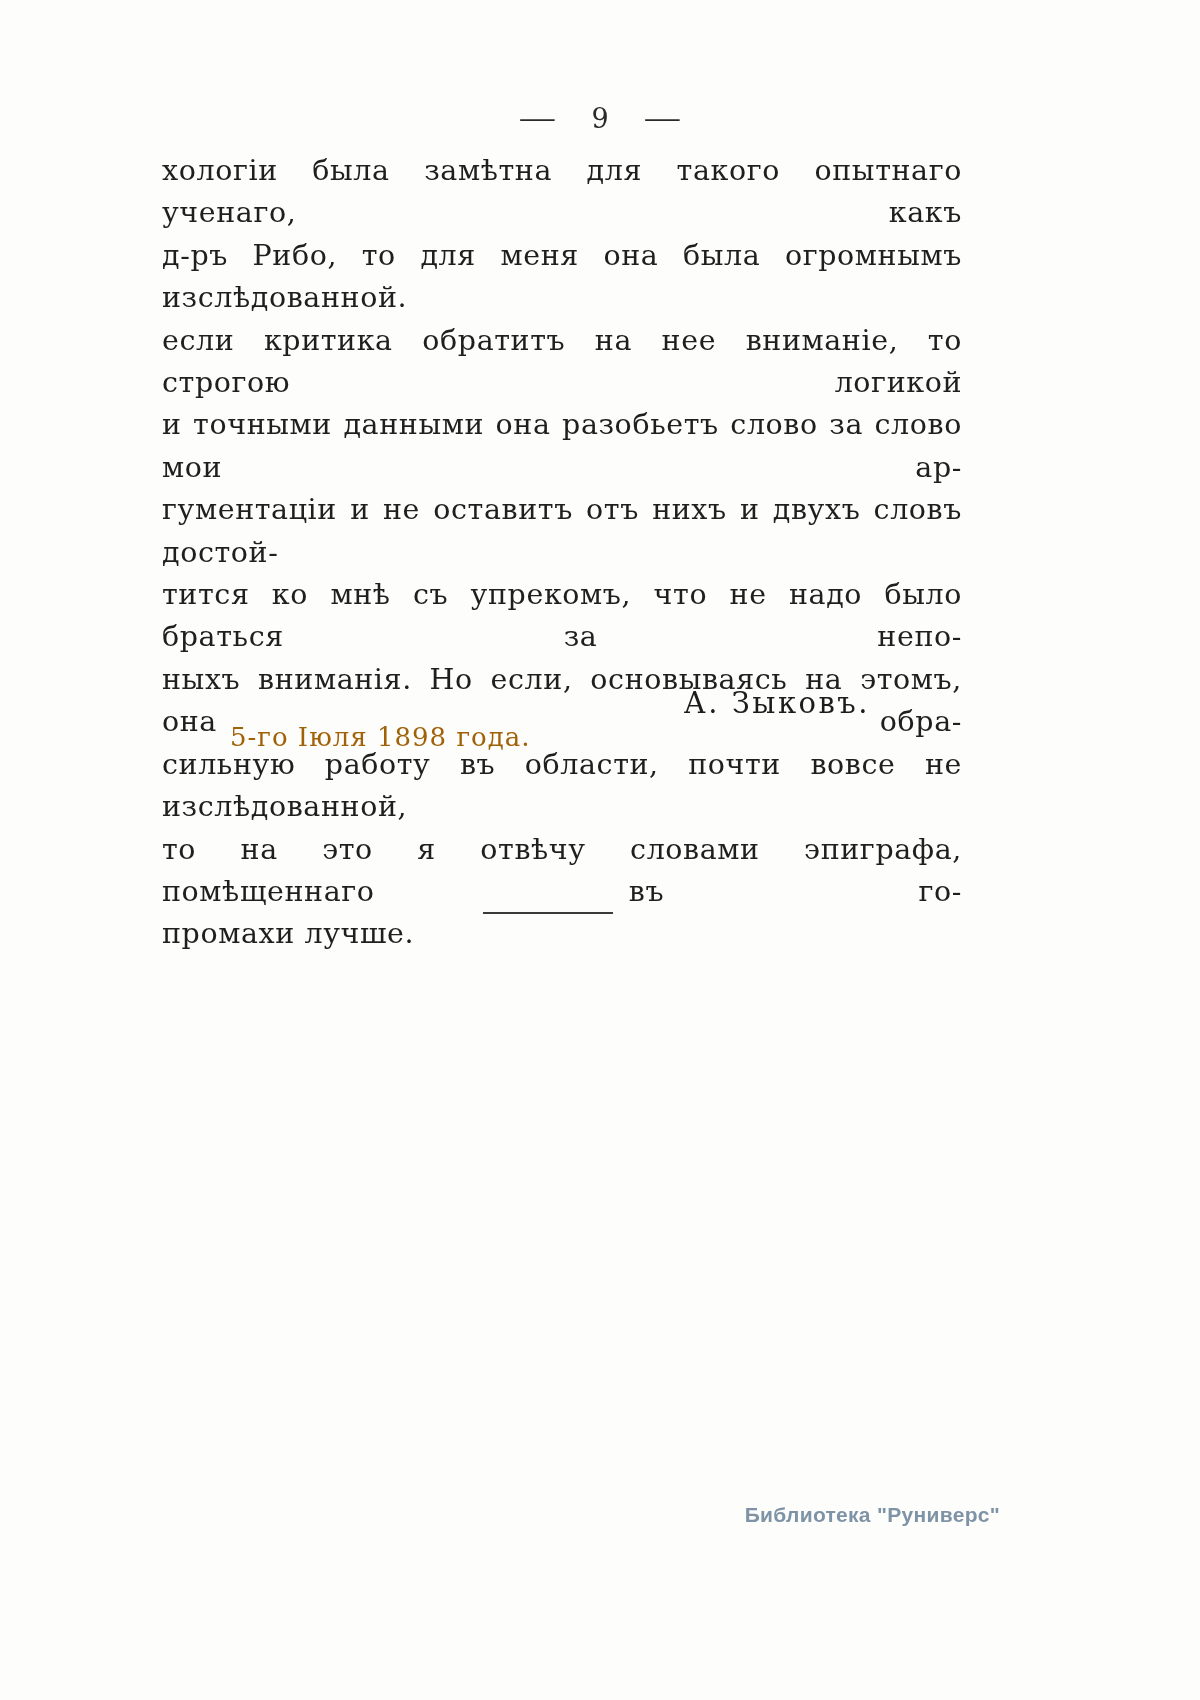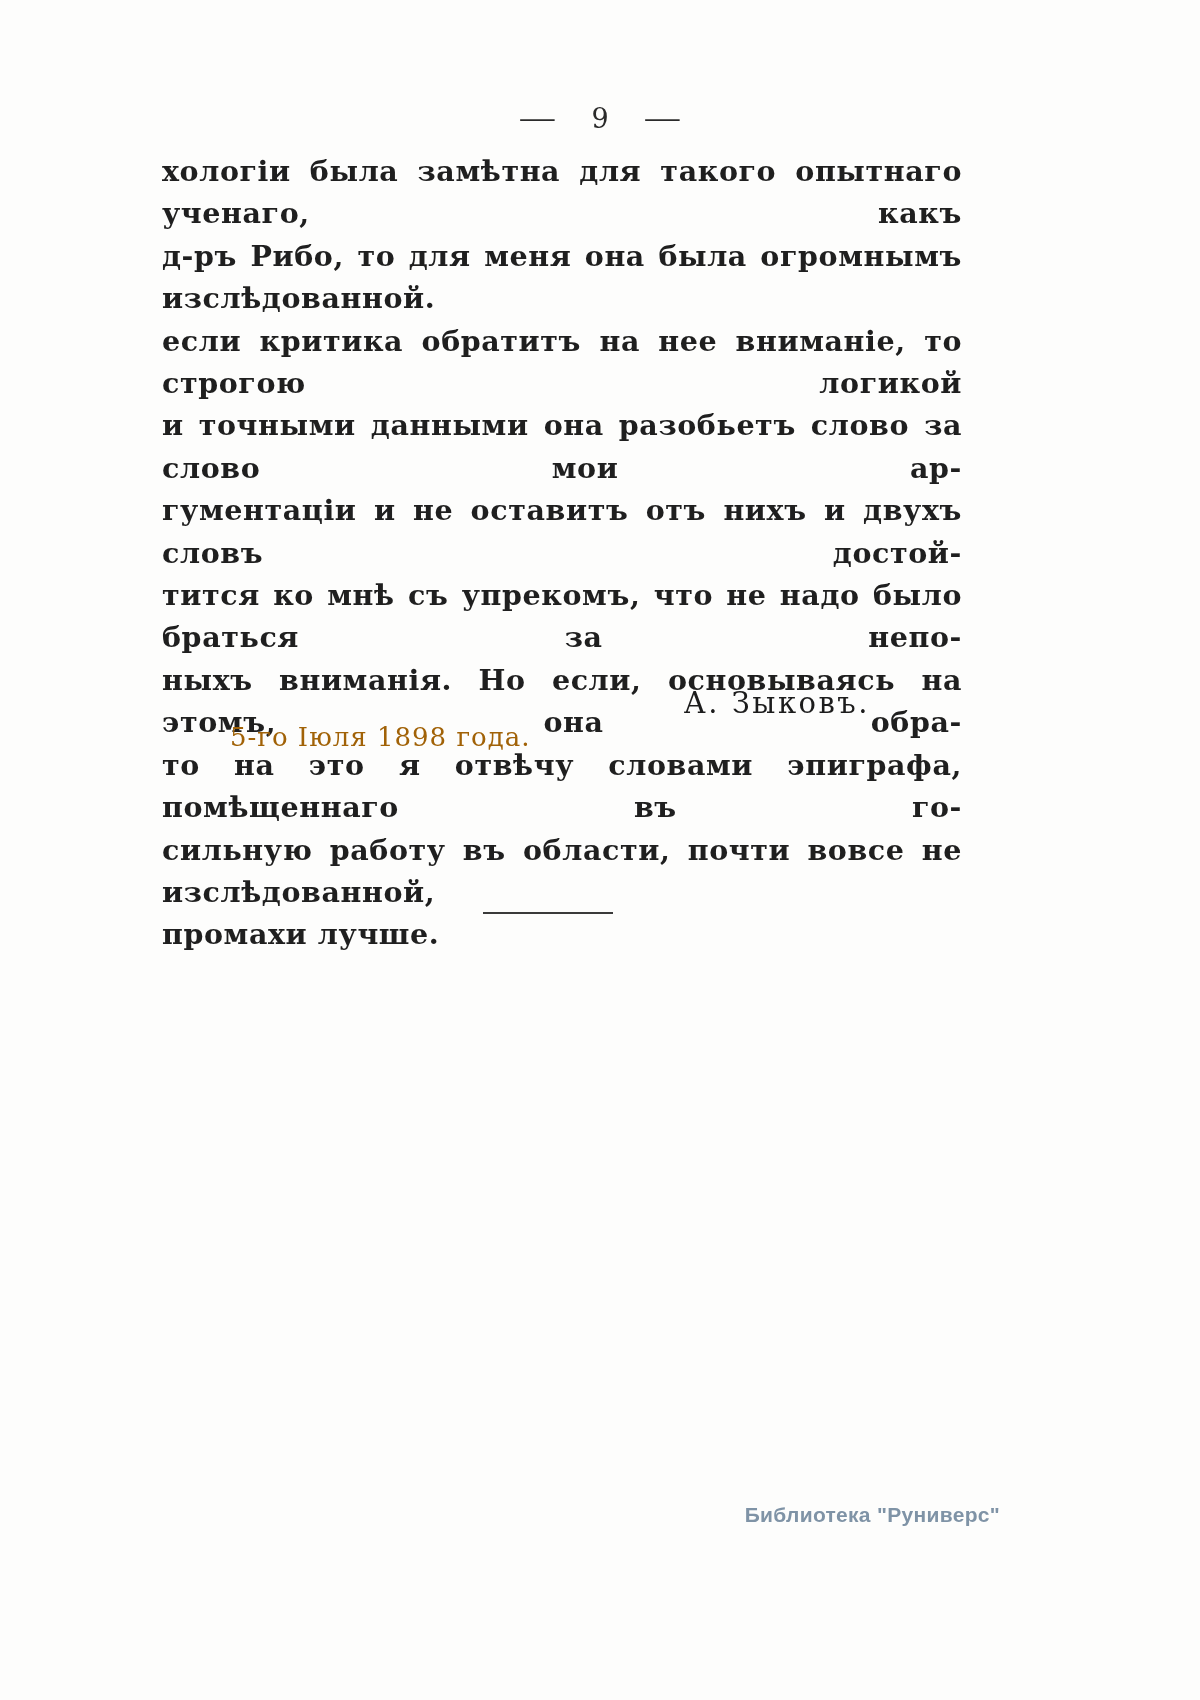--- a/index.html
+++ b/index.html
@@ -36,21 +36,20 @@
   
   .text-block {
     position: absolute;
     top: 150px;
     left: 162px;
     width: 800px;
     font-size: 28.5px;
     line-height: 42.4px;
     letter-spacing: 0.6px;
     color: #1f1f1f;
-    font-weight: bold;
   }
   .text-line {
     text-align: justify;
     text-align-last: justify;
   }
   .text-line.last {
     text-align-last: left;
   }
   
   .signature-line {
@@ -108,22 +107,22 @@
   </div>
 
   <div class="text-block">
     <div class="text-line">хологіи была замѣтна для такого опытнаго ученаго, какъ</div>
     <div class="text-line">д-ръ Рибо, то для меня она была огромнымъ изслѣдованной.</div>
     <div class="text-line">если критика обратитъ на нее вниманіе, то строгою логикой</div>
     <div class="text-line">и точными данными она разобьетъ слово за слово мои ар-</div>
     <div class="text-line">гументаціи и не оставитъ отъ нихъ и двухъ словъ достой-</div>
     <div class="text-line">тится ко мнѣ съ упрекомъ, что не надо было браться за непо-</div>
     <div class="text-line">ныхъ вниманія. Но если, основываясь на этомъ, она обра-</div>
+    <div class="text-line">сильную работу въ области, почти вовсе не изслѣдованной,</div>
     <div class="text-line">то на это я отвѣчу словами эпиграфа, помѣщеннаго въ го-</div>
-    <div class="text-line">сильную работу въ области, почти вовсе не изслѣдованной,</div>
     <div class="text-line last">промахи лучше.</div>
   </div>
 
   <div class="signature-line">А. Зыковъ.</div>
 
   <div class="date-line">5-го Іюля 1898 года.</div>
 
   <div class="divider-rule"></div>
 
   <div class="watermark">Библиотека "Руниверс"</div>

